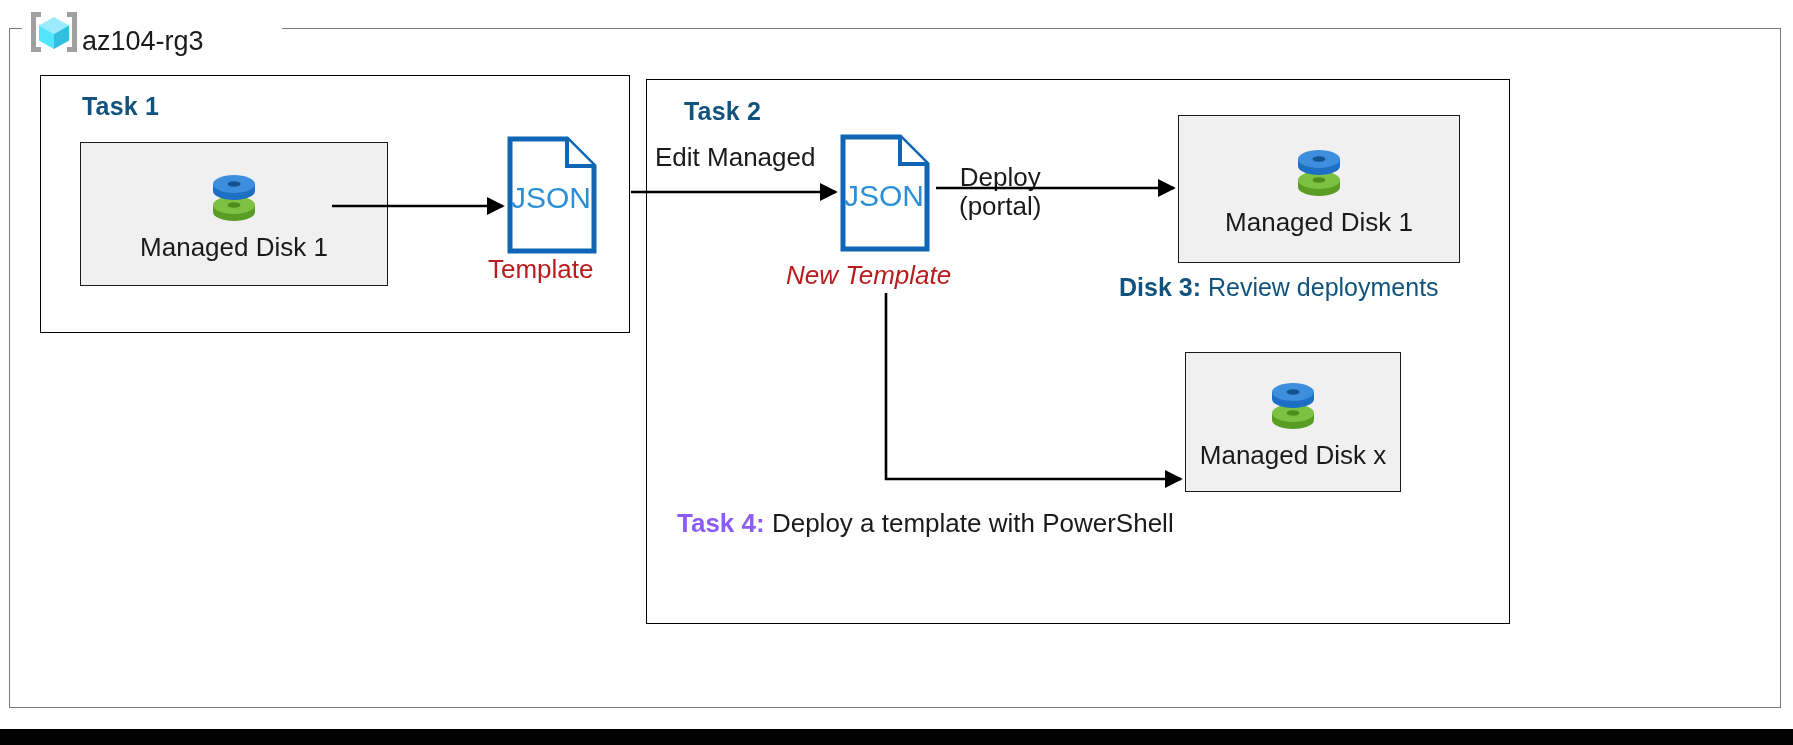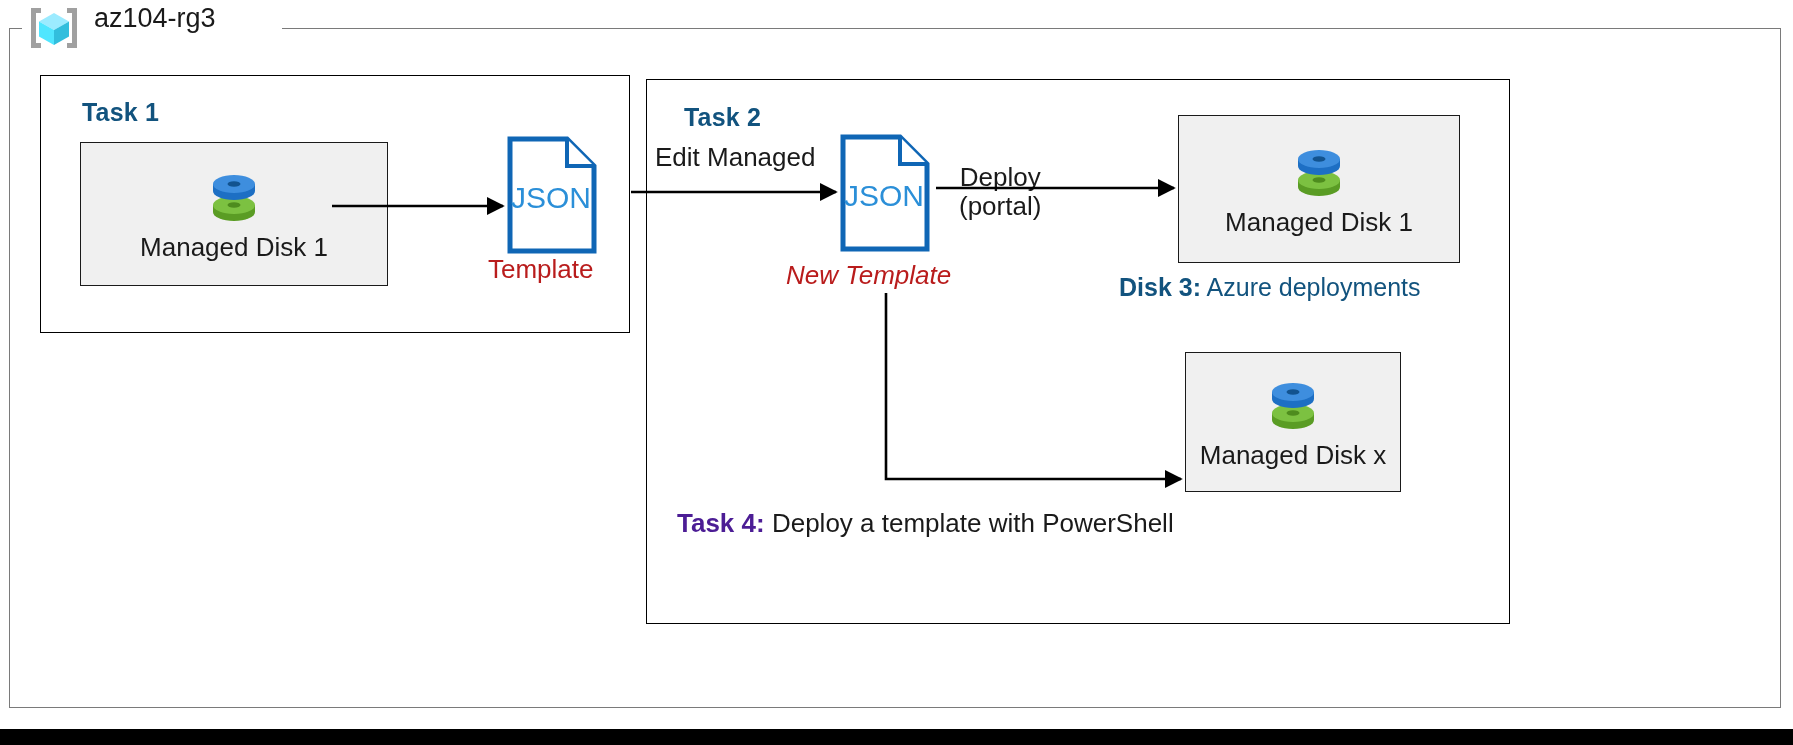--- a/index.html
+++ b/index.html
@@ -41,22 +41,22 @@
     top: 13px;
     width: 260px;
     height: 34px;
     background: #ffffff;
   }
   .rg-header {
     position: absolute;
     left: 28px;
     top: 5px;
     display: flex;
-    align-items: flex-start;
-    gap: 14px;
+    align-items: flex-end;
+    gap: 2px;
     height: 50px;
   }
   .rg-title {
     font-size: 27px;
     color: #1a1a1a;
     line-height: 1;
     white-space: nowrap;
   }
 
   
@@ -76,21 +76,20 @@
   #task1-frame { left: 40px;  top: 75px;  width: 590px; height: 258px; }
   #task2-frame { left: 646px; top: 79px;  width: 864px; height: 545px; }
 
   .task-heading {
     position: absolute;
     font-size: 25px;
     font-weight: bold;
     color: #12537e;
     letter-spacing: 0.2px;
     white-space: nowrap;
-    margin-top: 6px;
   }
   #task1-heading { left: 82px;  top: 92px;  }
   #task2-heading { left: 684px; top: 97px;  }
 
   
   .res-box {
     position: absolute;
     border: 1.8px solid #1a1a1a;
     background: #f0f0f0;
     box-sizing: border-box;
@@ -154,21 +153,21 @@
     position: absolute;
     left: 677px;
     top: 506px;
     font-size: 26px;
     color: #1a1a1a;
     line-height: 1.33;
   }
   #task-list .row { white-space: nowrap; }
   #task-list .tk {
     font-weight: bold;
-    color: #4c1d95;
+    color: #8b5cf6;
   }
 
   
   #connectors {
     position: absolute;
     left: 0; top: 0;
     width: 1793px;
     height: 745px;
     pointer-events: none;
   }
@@ -268,21 +267,21 @@
         <ellipse cx="28" cy="25" rx="21" ry="9" fill="#1d6fc4"></ellipse>
         <rect x="7" y="18" width="42" height="7" fill="#1d6fc4"></rect>
         <ellipse cx="28" cy="18" rx="21" ry="9" fill="#3e8ede"></ellipse>
         <ellipse cx="28" cy="18" rx="6.5" ry="2.8" fill="#12538f"></ellipse>
       </svg>
     </span>
     <span class="res-label">Managed Disk 1</span>
   </div>
 
   <div id="task3-caption">
-    <span class="tk">Disk 3:</span><span> Azure deployments</span>
+    <span class="tk">Disk 3:</span><span> Review deployments</span>
   </div>
 
   <div class="res-box" id="disk-box-3">
     <span>
       <svg class="disk-icon" width="56" height="62" viewBox="0 0 56 62" xmlns="http://www.w3.org/2000/svg">
         <ellipse cx="28" cy="46" rx="21" ry="9" fill="#5a9c24"></ellipse>
         <rect x="7" y="39" width="42" height="7" fill="#5a9c24"></rect>
         <ellipse cx="28" cy="39" rx="21" ry="9" fill="#7cc141"></ellipse>
         <ellipse cx="28" cy="39" rx="6.5" ry="2.8" fill="#4e8c1e"></ellipse>
         <ellipse cx="28" cy="25" rx="21" ry="9" fill="#1d6fc4"></ellipse>

